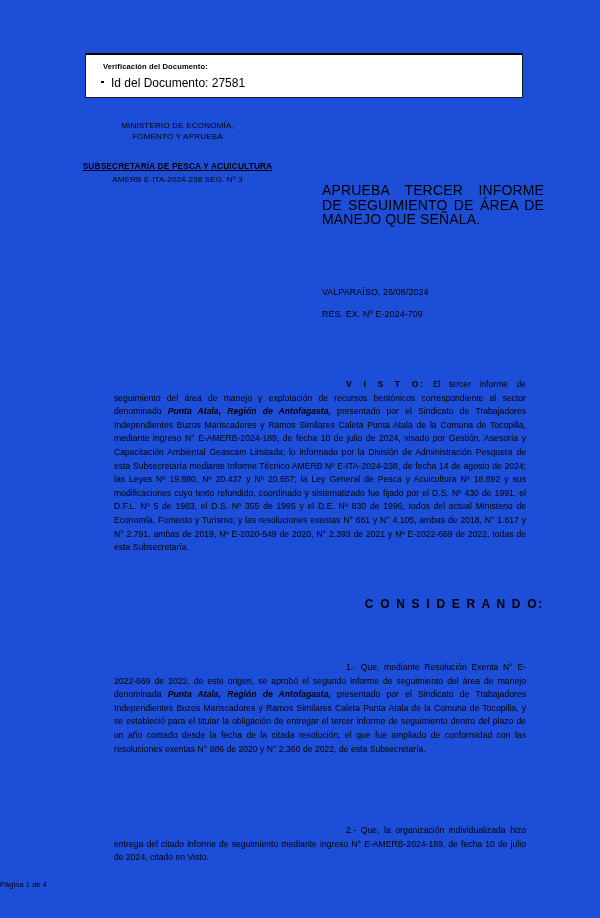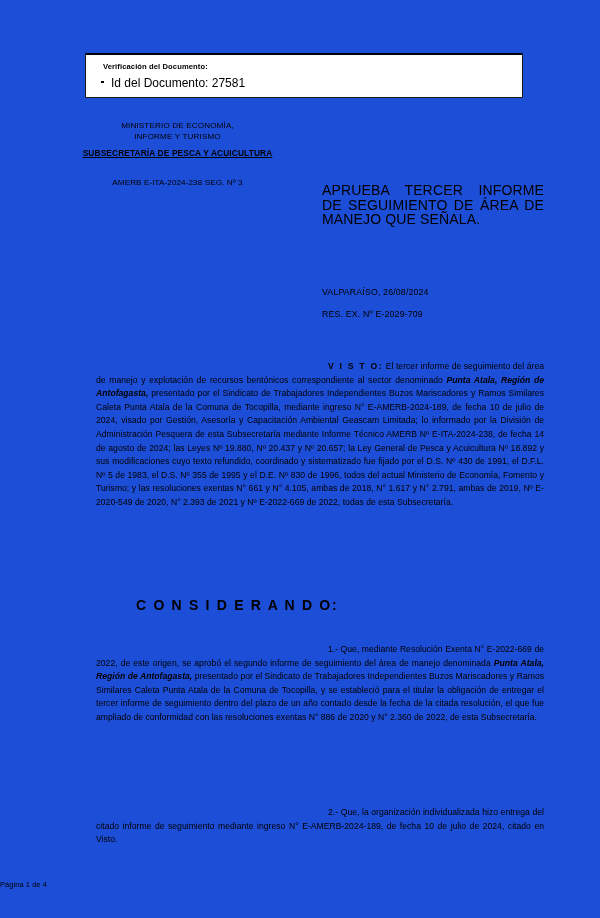--- a/index.html
+++ b/index.html
@@ -79,27 +79,27 @@
     display: block;
     letter-spacing: 0.15px;
     text-align: center;
   }
   .ministry .subsec {
     display: block;
     font-weight: bold;
     font-size: 8.3px;
     letter-spacing: 0.15px;
     text-decoration: underline;
-    margin-top: 5px;
+    margin-top: 18px;
   }
   .ministry .amerb {
     display: block;
     font-size: 8.1px;
     letter-spacing: 0.1px;
-    margin-top: 18px;
+    margin-top: 2px;
   }
 
   
   .subject {
     position: absolute;
     left: 322px;
     top: 183px;
     width: 222px;
     font-size: 14px;
     line-height: 14.6px;
@@ -127,21 +127,21 @@
   .body-block {
     position: absolute;
     left: 96px;
     width: 448px;
   }
   .para {
     font-size: 8.6px;
     line-height: 13.6px;
     text-align: justify;
     text-align-last: left;
-    margin: 0;
+    margin: 18px;
     letter-spacing: 0.02px;
   }
   .para .indent {
     display: inline-block;
     width: 232px;
   }
   .para .indent-sm {
     display: inline-block;
     width: 232px;
   }
@@ -154,22 +154,22 @@
     font-style: italic;
   }
 
   .visto-block { top: 360px; }
 
   .considerando {
     position: absolute;
     left: 96px;
     width: 448px;
     top: 597px;
-    text-align: left;
-    font-size: 14px;
+    text-align: right;
+    font-size: 12px;
     font-weight: bold;
     letter-spacing: 1.7px;
   }
   .considerando .cons-inner {
     display: inline-block;
     margin-left: 40px;
   }
 
   .c1-block { top: 643px; }
   .c2-block { top: 806px; }
@@ -195,30 +195,30 @@
     <ul class="verif-list">
       <li>
         <span class="bullet"></span>
         <span>Id del Documento: 27581</span>
       </li>
     </ul>
   </div>
 
   <div class="ministry">
     <span class="line1">MINISTERIO DE ECONOMÍA,</span>
-    <span class="line2">INFORME Y TURISMO</span>
+    <span class="line2">FOMENTO Y APRUEBA</span>
     <span class="subsec">SUBSECRETARÍA DE PESCA Y ACUICULTURA</span>
     <span class="amerb">AMERB E-ITA-2024-238 SEG. Nº 3</span>
   </div>
 
   <div class="subject">APRUEBA TERCER INFORME DE SEGUIMIENTO DE ÁREA DE MANEJO QUE SEÑALA.</div>
 
   <div class="place-date">VALPARAÍSO, 26/08/2024</div>
 
-  <div class="res-number">RES. EX. Nº E-2029-709</div>
+  <div class="res-number">RES. EX. Nº E-2024-709</div>
 
   <div class="body-block visto-block">
     <p class="para"><span class="indent"></span><span class="kw">V I S T O:</span><span> El tercer informe de seguimiento del área de manejo y explotación de recursos bentónicos correspondiente al sector denominado </span><span class="it-b">Punta Atala, Región de Antofagasta,</span><span> presentado por el Sindicato de Trabajadores Independientes Buzos Mariscadores y Ramos Similares Caleta Punta Atala de la Comuna de Tocopilla, mediante ingreso N° E-AMERB-2024-189, de fecha 10 de julio de 2024, visado por Gestión, Asesoría y Capacitación Ambiental Geascam Limitada; lo informado por la División de Administración Pesquera de esta Subsecretaría mediante Informe Técnico AMERB Nº E-ITA-2024-238, de fecha 14 de agosto de 2024; las Leyes Nº 19.880, Nº 20.437 y Nº 20.657; la Ley General de Pesca y Acuicultura Nº 18.892 y sus modificaciones cuyo texto refundido, coordinado y sistematizado fue fijado por el D.S. Nº 430 de 1991, el D.F.L. Nº 5 de 1983, el D.S. Nº 355 de 1995 y el D.E. Nº 830 de 1996, todos del actual Ministerio de Economía, Fomento y Turismo; y las resoluciones exentas N° 661 y N° 4.105, ambas de 2018, N° 1.617 y N° 2.791, ambas de 2019, Nº E-2020-549 de 2020, N° 2.393 de 2021 y Nº E-2022-669 de 2022, todas de esta Subsecretaría.</span></p>
   </div>
 
   <div class="considerando">
     <span class="cons-inner">C O N S I D E R A N D O:</span>
   </div>
 
   <div class="body-block c1-block">

